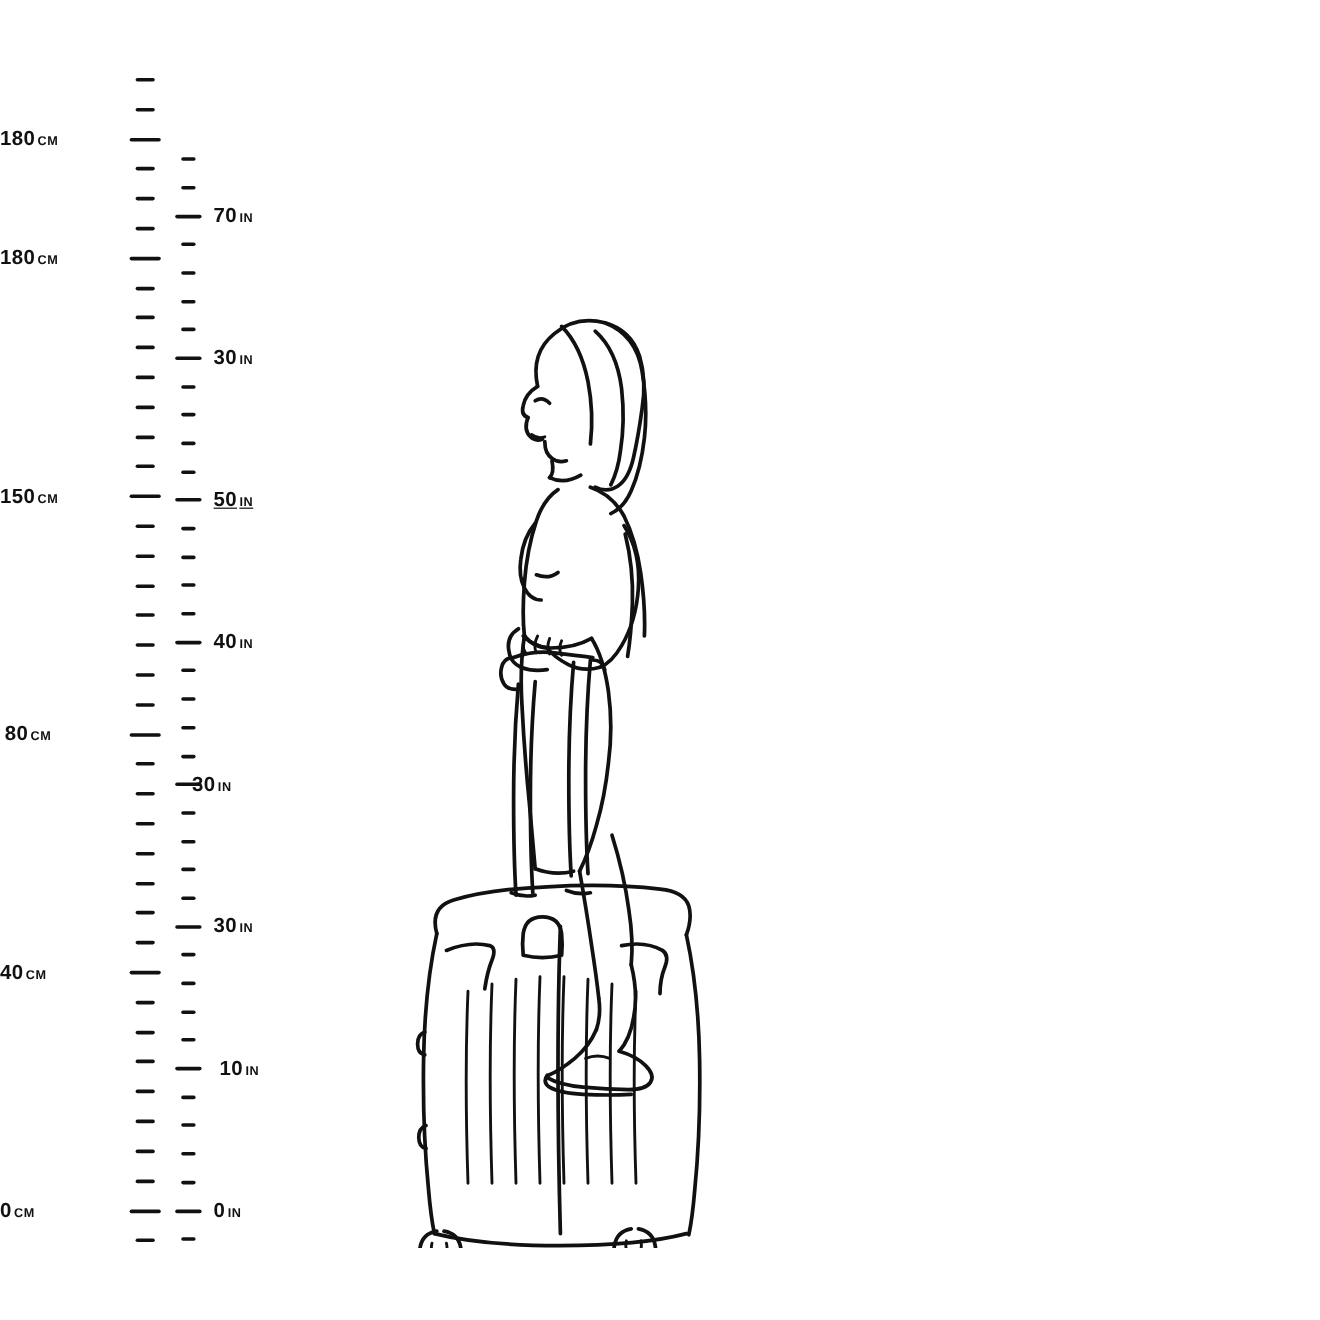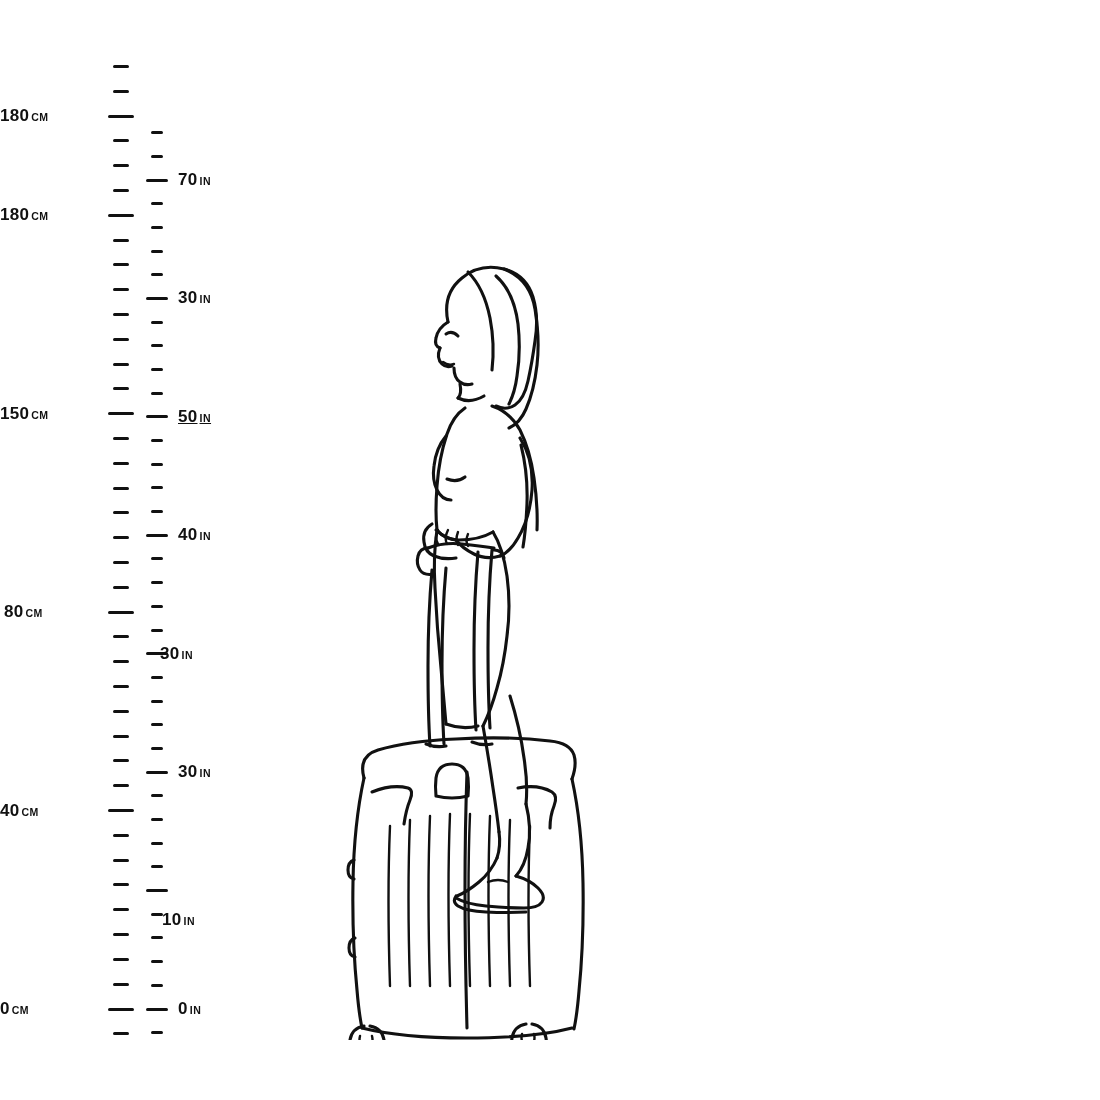--- a/index.html
+++ b/index.html
@@ -165,21 +165,21 @@
       <div class="tick" style="left: 146px; top: 178.5px; width: 22px;"></div>
       <div class="tick" style="left: 151px; top: 154.814px; width: 12px;"></div>
       <div class="tick" style="left: 151px; top: 131.129px; width: 12px;"></div>
       <div class="axis-label cm-label" style="left: 0px; width: 96px; top: 1009px;"><span>0</span><span class="unit">CM</span></div>
       <div class="axis-label cm-label" style="left: 0px; width: 96px; top: 810.556px;"><span>40</span><span class="unit">CM</span></div>
       <div class="axis-label cm-label" style="left: 4px; width: 96px; top: 612.111px;"><span>80</span><span class="unit">CM</span></div>
       <div class="axis-label cm-label" style="left: 0px; width: 96px; top: 413.667px;"><span>150</span><span class="unit">CM</span></div>
       <div class="axis-label cm-label" style="left: 0px; width: 96px; top: 215.222px;"><span>180</span><span class="unit">CM</span></div>
       <div class="axis-label cm-label" style="left: 0px; width: 96px; top: 116px;"><span>180</span><span class="unit">CM</span></div>
       <div class="axis-label in-label" style="left: 178px; top: 1009px;"><span>0</span><span class="unit">IN</span></div>
-      <div class="axis-label in-label" style="left: 162px; top: 890.571px; margin-top: 29px;"><span>10</span><span class="unit">IN</span></div>
+      <div class="axis-label in-label" style="left: 183px; top: 890.571px;"><span>10</span><span class="unit">IN</span></div>
       <div class="axis-label in-label" style="left: 178px; top: 772.143px;"><span>30</span><span class="unit">IN</span></div>
       <div class="axis-label in-label" style="left: 160px; top: 653.714px;"><span>30</span><span class="unit">IN</span></div>
       <div class="axis-label in-label" style="left: 178px; top: 535.286px;"><span>40</span><span class="unit">IN</span></div>
       <div class="axis-label in-label" style="left: 178px; top: 416.857px; text-decoration: underline;"><span>50</span><span class="unit">IN</span></div>
       <div class="axis-label in-label" style="left: 178px; top: 298.429px;"><span>30</span><span class="unit">IN</span></div>
       <div class="axis-label in-label" style="left: 178px; top: 180px;"><span>70</span><span class="unit">IN</span></div>
     </div>
 
   <div id="illustration">
     <svg viewBox="0 0 360 810" xmlns="http://www.w3.org/2000/svg">

